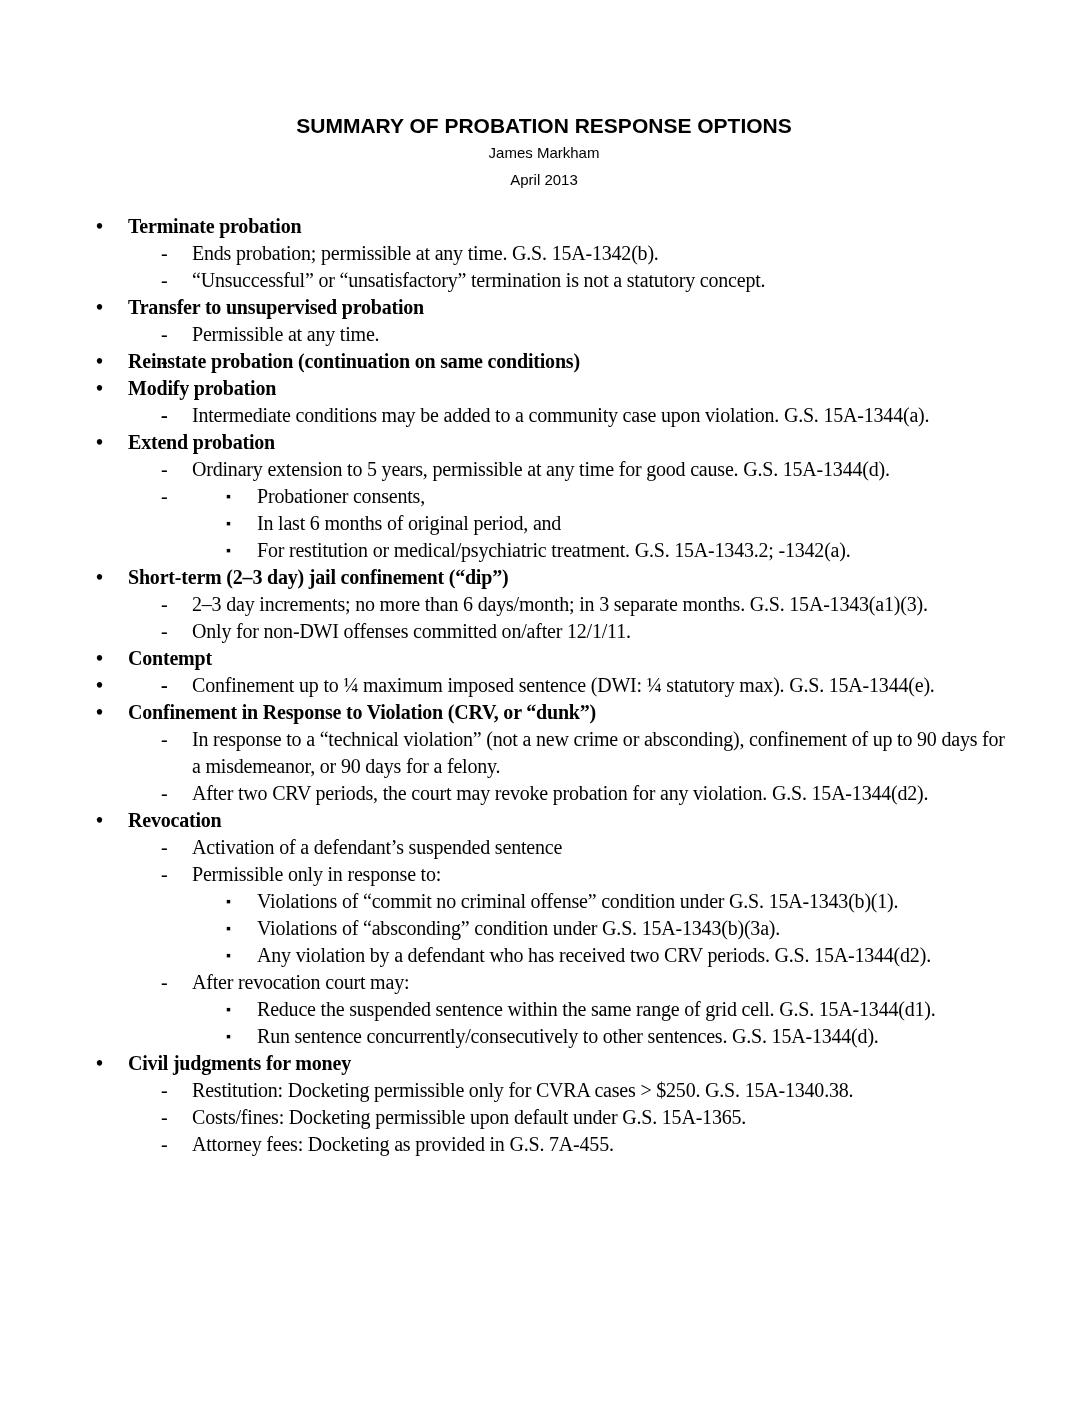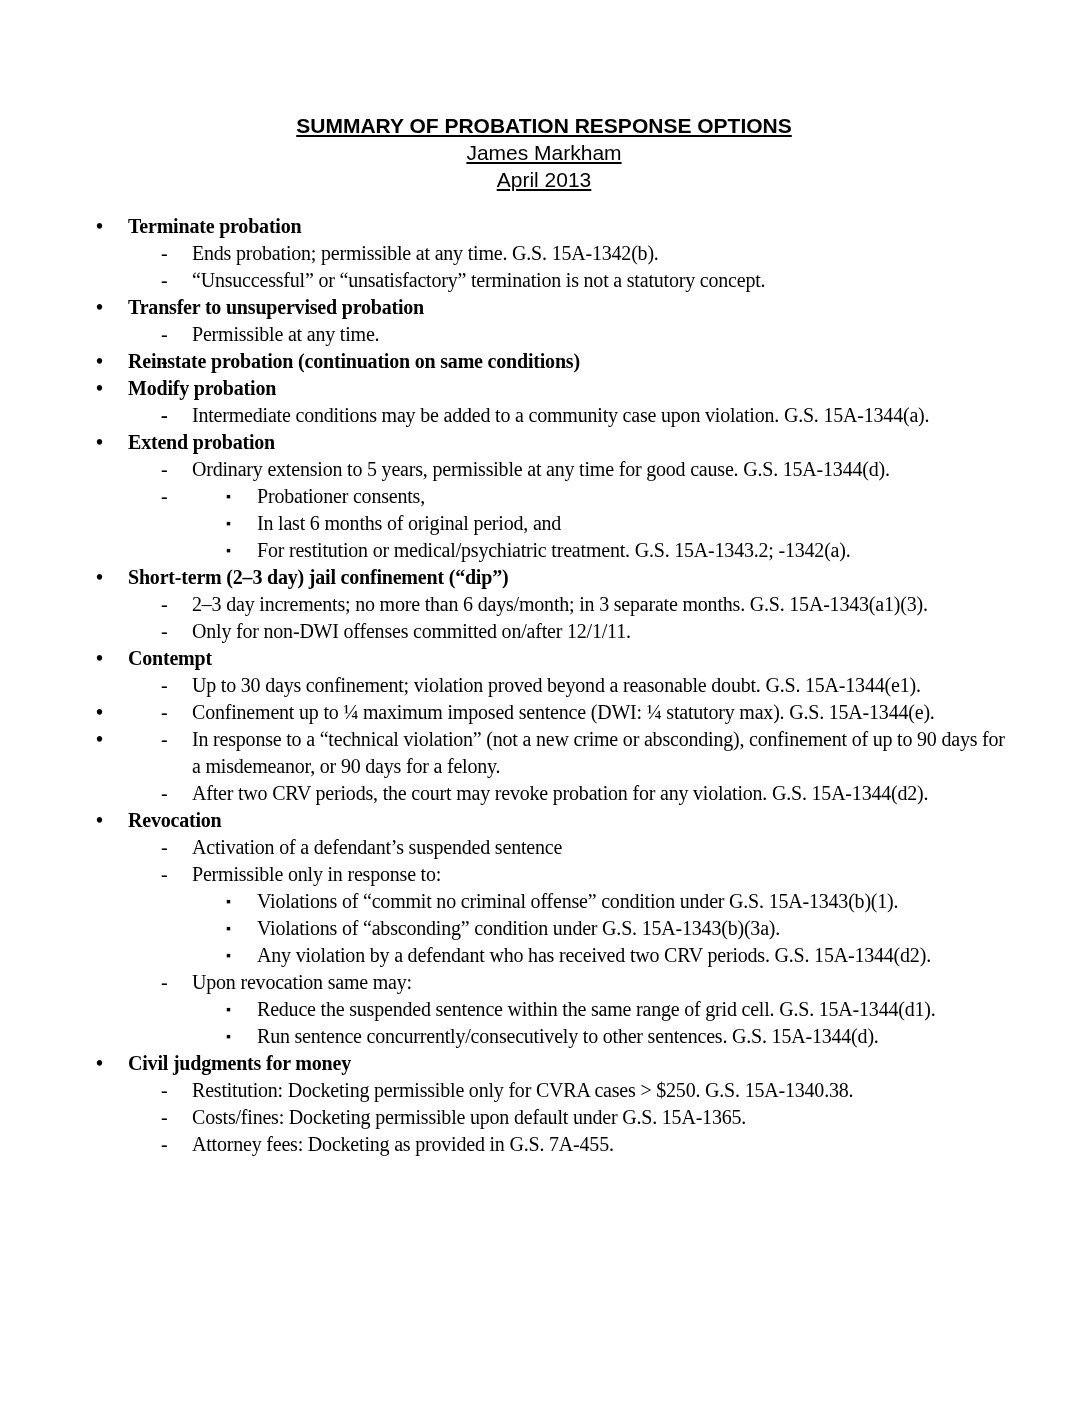--- a/index.html
+++ b/index.html
@@ -14,29 +14,28 @@
     margin: 0 auto;
     background: #ffffff;
     color: #000000;
     overflow: hidden;
   }
   .header {
     padding-top: 112px;
     text-align: center;
     font-family: "Liberation Sans", sans-serif;
     line-height: 27px;
-    text-decoration: underline;
   }
   .doc-title {
     font-size: 21px;
     font-weight: bold;
     letter-spacing: 0px;
   }
   .doc-author, .doc-date {
-    font-size: 21px;
+    font-size: 15px;
     text-align: center;
   }
   .list {
     margin-top: 20px;
     font-family: "Liberation Serif", "DejaVu Serif", serif;
     font-size: 20px;
     letter-spacing: -0.2px;
   }
   .item {
     position: relative;
@@ -85,33 +84,33 @@
       <div class="item l1"><span class="marker">•</span><span class="text">Extend probation</span></div>
       <div class="item l2"><span class="marker">-</span><span class="text">Ordinary extension to 5 years, permissible at any time for good cause. G.S. 15A-1344(d).</span></div>
       <div class="item l2"><span class="marker">-</span></div>
       <div class="item l3"><span class="marker">▪</span><span class="text">Probationer consents,</span></div>
       <div class="item l3"><span class="marker">▪</span><span class="text">In last 6 months of original period, and</span></div>
       <div class="item l3"><span class="marker">▪</span><span class="text">For restitution or medical/psychiatric treatment. G.S. 15A-1343.2; -1342(a).</span></div>
       <div class="item l1"><span class="marker">•</span><span class="text">Short-term (2–3 day) jail confinement (“dip”)</span></div>
       <div class="item l2"><span class="marker">-</span><span class="text">2–3 day increments; no more than 6 days/month; in 3 separate months. G.S. 15A-1343(a1)(3).</span></div>
       <div class="item l2"><span class="marker">-</span><span class="text">Only for non-DWI offenses committed on/after 12/1/11.</span></div>
       <div class="item l1"><span class="marker">•</span><span class="text">Contempt</span></div>
-      <div class="item l2"><span class="marker">-</span><span class="text">Up to 30 days confinement; violation proved beyond a reasonable doubt. G.S. 15A-1344(e1).</span></div>
+      <div class="item l2"><span class="marker">-</span></div>
       <div class="item l1"><span class="marker">•</span></div>
       <div class="item l2"><span class="marker">-</span><span class="text">Confinement up to ¼ maximum imposed sentence (DWI: ¼ statutory max). G.S. 15A-1344(e).</span></div>
-      <div class="item l1"><span class="marker">•</span></div>
+      <div class="item l1"><span class="marker">•</span><span class="text">Confinement in Response to Violation (CRV, or “dunk”)</span></div>
       <div class="item l2"><span class="marker">-</span><span class="text">In response to a “technical violation” (not a new crime or absconding), confinement of up to 90 days for a misdemeanor, or 90 days for a felony.</span></div>
       <div class="item l2"><span class="marker">-</span><span class="text">After two CRV periods, the court may revoke probation for any violation. G.S. 15A-1344(d2).</span></div>
       <div class="item l1"><span class="marker">•</span><span class="text">Revocation</span></div>
       <div class="item l2"><span class="marker">-</span><span class="text">Activation of a defendant’s suspended sentence</span></div>
       <div class="item l2"><span class="marker">-</span><span class="text">Permissible only in response to:</span></div>
       <div class="item l3"><span class="marker">▪</span><span class="text">Violations of “commit no criminal offense” condition under G.S. 15A-1343(b)(1).</span></div>
       <div class="item l3"><span class="marker">▪</span><span class="text">Violations of “absconding” condition under G.S. 15A-1343(b)(3a).</span></div>
       <div class="item l3"><span class="marker">▪</span><span class="text">Any violation by a defendant who has received two CRV periods. G.S. 15A-1344(d2).</span></div>
-      <div class="item l2"><span class="marker">-</span><span class="text">Upon revocation same may:</span></div>
+      <div class="item l2"><span class="marker">-</span><span class="text">After revocation court may:</span></div>
       <div class="item l3"><span class="marker">▪</span><span class="text">Reduce the suspended sentence within the same range of grid cell. G.S. 15A-1344(d1).</span></div>
       <div class="item l3"><span class="marker">▪</span><span class="text">Run sentence concurrently/consecutively to other sentences. G.S. 15A-1344(d).</span></div>
       <div class="item l1"><span class="marker">•</span><span class="text">Civil judgments for money</span></div>
       <div class="item l2"><span class="marker">-</span><span class="text">Restitution: Docketing permissible only for CVRA cases &gt; $250. G.S. 15A-1340.38.</span></div>
       <div class="item l2"><span class="marker">-</span><span class="text">Costs/fines: Docketing permissible upon default under G.S. 15A-1365.</span></div>
       <div class="item l2"><span class="marker">-</span><span class="text">Attorney fees: Docketing as provided in G.S. 7A-455.</span></div>
     </div>
 </div>
 
 </body></html>

